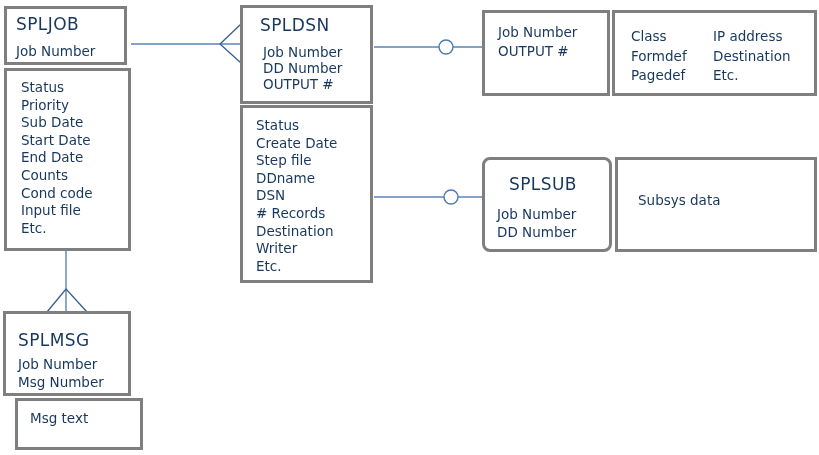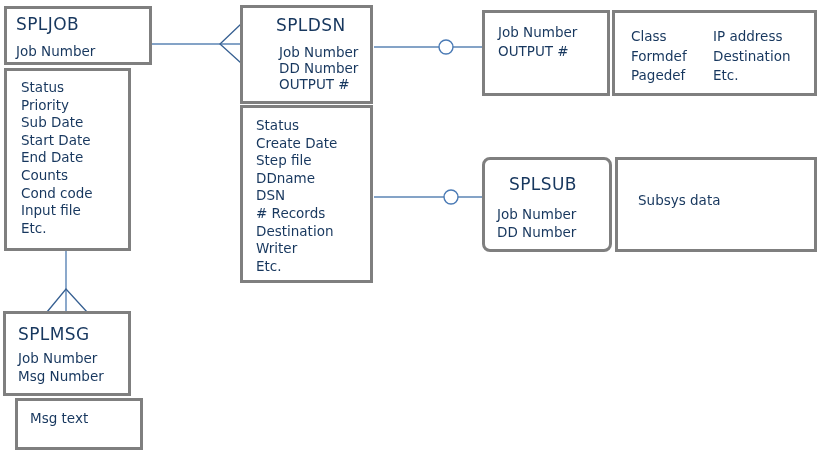--- a/index.html
+++ b/index.html
@@ -6,40 +6,40 @@
   .canvas{
     position:relative;width:819px;height:455px;background:#ffffff;overflow:hidden;
     font-family:"DejaVu Sans","Liberation Sans",sans-serif;color:#17375e;
   }
   .connectors{position:absolute;left:0;top:0;width:819px;height:455px;pointer-events:none;}
   .box{position:absolute;border:3px solid #7f7f7f;background:#ffffff;box-sizing:border-box;}
   .title{font-size:17px;line-height:24px;letter-spacing:.4px;white-space:nowrap;}
   .keys{font-size:13.5px;line-height:16.5px;white-space:nowrap;}
   .attrs{font-size:13.5px;line-height:17.6px;white-space:nowrap;}
 
-  #spljob-header{left:4px;top:6px;width:148px;height:59px;padding:3px 0 0 9px;}
+  #spljob-header{left:4px;top:6px;width:123px;height:59px;padding:3px 0 0 9px;}
   #spljob-header .keys{margin-top:7px;}
   #spljob-body{left:4px;top:68px;width:127px;height:183px;padding:8px 0 0 14px;}
 
-  #spldsn-header{left:240px;top:5px;width:133px;height:99px;padding:5px 0 0 33px;}
+  #spldsn-header{left:240px;top:5px;width:133px;height:99px;padding:5px 0 0 17px;}
   #spldsn-header .keys{margin-top:7px;padding-left:3px;line-height:16px;}
   #spldsn-body{left:240px;top:105px;width:133px;height:178px;padding:9px 0 0 13px;}
 
   #splout-header{left:482px;top:10px;width:128px;height:86px;padding:5px 0 0 13px;}
   #splout-header .keys{margin-top:5px;line-height:19px;}
   #splout-body{left:612px;top:10px;width:205px;height:86px;padding:14px 0 0 16px;display:flex;}
   #splout-body .col1{width:82px;}
   #splout-body .attrs{line-height:19.5px;}
 
   #splsub-header{left:482px;top:157px;width:130px;height:95px;padding:12px 0 0 0;border-radius:8px;}
   #splsub-header .title{padding-left:24px;}
   #splsub-header .keys{margin-top:10px;padding-left:12px;line-height:17.5px;}
   #splsub-body{left:615px;top:157px;width:202px;height:95px;padding:32px 0 0 20px;}
 
-  #splmsg-header{left:3px;top:311px;width:128px;height:85px;padding:8px 0 0 12px;}
+  #splmsg-header{left:3px;top:311px;width:128px;height:85px;padding:14px 0 0 12px;}
   #splmsg-header .keys{margin-top:4px;line-height:17.5px;}
   #splmsg-body{left:15px;top:398px;width:128px;height:52px;padding:9px 0 0 12px;}
 </style>
 </head>
 <body>
 
 <div class="canvas">
 
   <svg class="connectors" width="819" height="455" viewBox="0 0 819 455">
 

